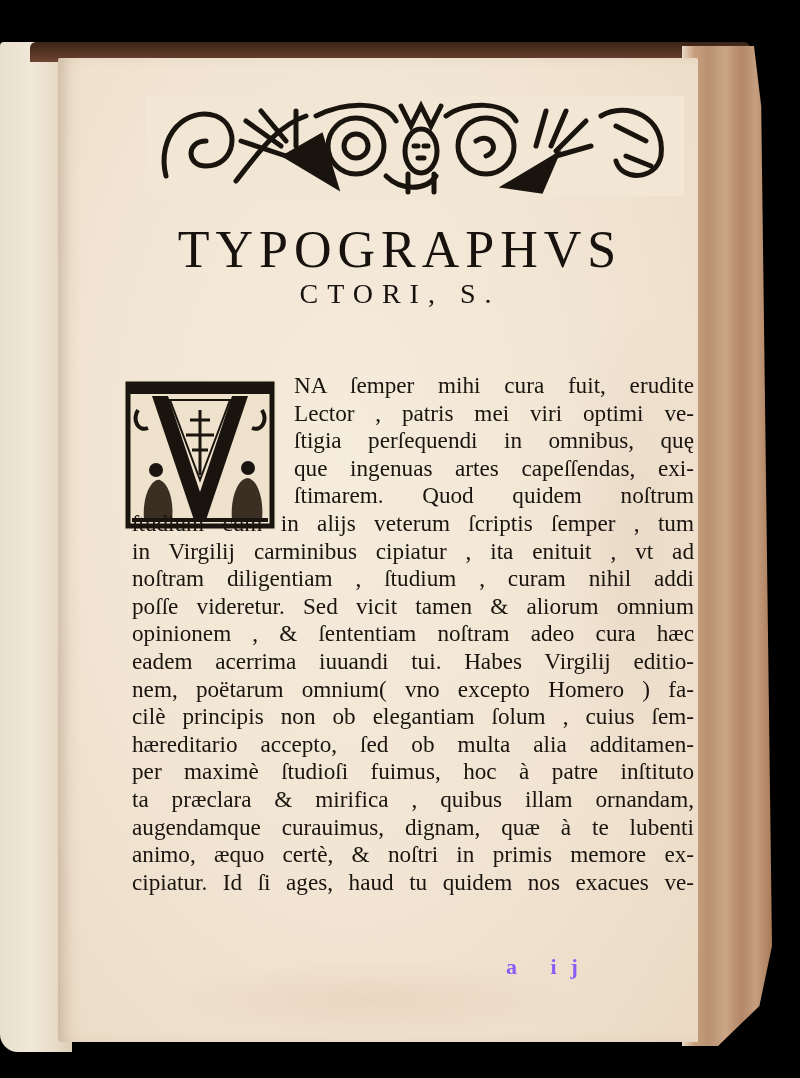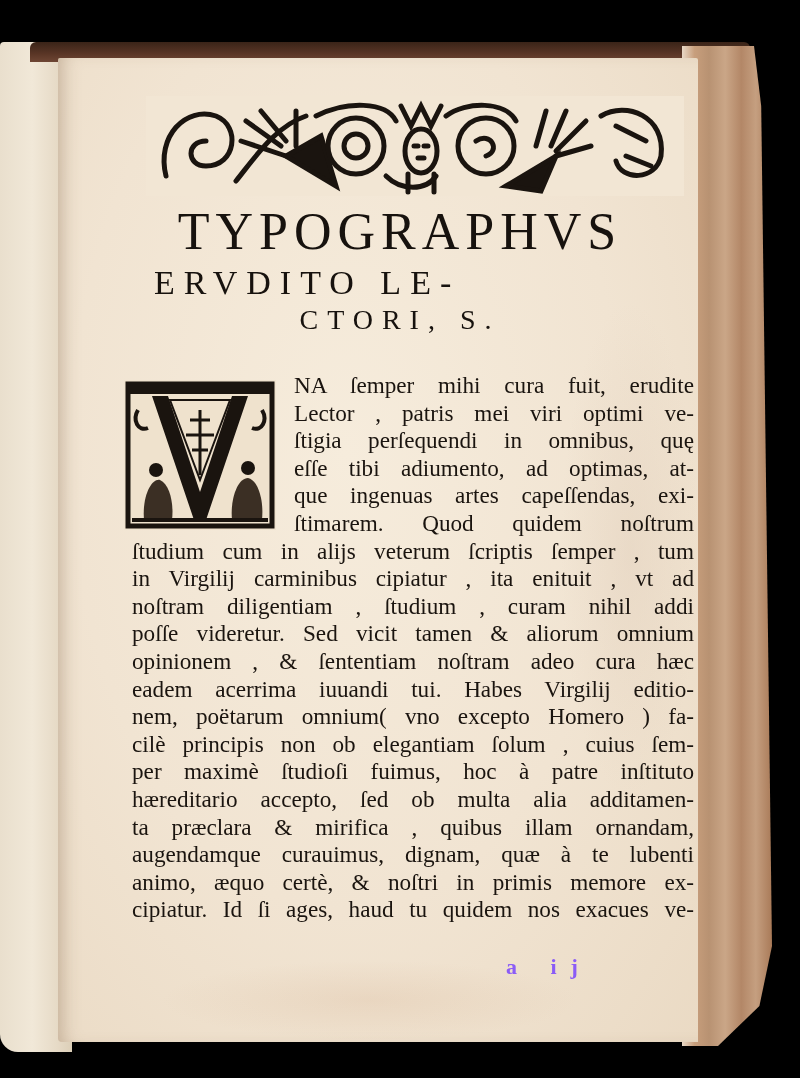--- a/index.html
+++ b/index.html
@@ -37,21 +37,21 @@
       border-radius: 2px 2px 0 4px;
       box-shadow: inset 14px 0 18px -10px rgba(120,90,60,0.35);
     }
 
     .headpiece {
       position: absolute; left: 146px; top: 96px; width: 538px; height: 100px;
       background: #f2e6d4;
     }
     .headpiece svg { width: 100%; height: 100%; display: block; }
 
-    .title-block { position: absolute; left: 120px; top: 205px; width: 560px; text-align: center; color: #17120e; }
+    .title-block { position: absolute; left: 120px; top: 223px; width: 560px; text-align: center; color: #17120e; }
     .title-line1 {
       font-family: "Liberation Serif", serif;
       font-size: 52px; letter-spacing: 6px; line-height: 54px; font-weight: normal;
       white-space: nowrap;
     }
     .title-line2 {
       font-family: "Liberation Serif", serif;
       font-size: 34px; letter-spacing: 9px; line-height: 40px; margin-top: 4px;
       padding-left: 34px; text-align: left; white-space: nowrap;
     }
@@ -120,21 +120,20 @@
         <path d="M360 90 L410 60 L395 95 Z" fill="#1a140f"></path>
         <path d="M400 15 L390 50 M420 15 L405 50 M440 25 L410 55 M445 50 L410 60"></path>
         <path d="M455 20 C480 5, 520 20, 515 60 C510 85, 475 85, 470 65"></path>
         <path d="M470 30 L500 45 M480 60 L505 70"></path>
       </g>
     </svg>
   </div>
 
   <div class="title-block">
     <div class="title-line1">TYPOGRAPHVS</div>
-    <div class="title-line2">ERVDITO LE-</div>
     <div class="title-line3">CTORI, S.</div>
   </div>
 
   <div class="dropcap">
     <svg viewBox="0 0 152 150">
       <rect x="4" y="4" width="144" height="142" fill="#efe2cd" stroke="#1a140f" stroke-width="5"></rect>
       <rect x="4" y="4" width="144" height="10" fill="#1a140f"></rect>
       <path d="M28 16 L70 140 L82 140 L124 16 L108 16 L76 112 L44 16 Z" fill="#1a140f"></path>
       <path d="M46 20 L106 20 L76 100 Z" fill="#efe2cd" stroke="#1a140f" stroke-width="2"></path>
       <path d="M76 30 L76 95 M66 40 L86 40 M62 55 L90 55 M68 70 L84 70" stroke="#1a140f" stroke-width="3" fill="none"></path>
@@ -145,33 +144,32 @@
       <circle cx="124" cy="88" r="7" fill="#1a140f"></circle>
       <path d="M108 140 C106 118, 114 98, 124 98 C134 100, 140 120, 138 140 Z" fill="#3b2f24"></path>
       <path d="M8 140 L144 140" stroke="#1a140f" stroke-width="4"></path>
     </svg>
   </div>
 
   <div class="body-text">
     <span class="line indent">NA ſemper mihi cura fuit, erudite</span>
     <span class="line indent">Lector , patris mei viri optimi ve-</span>
     <span class="line indent">ſtigia perſequendi in omnibus, quę</span>
-    <span class="line indent">eſſe tibi adiumento, ad optimas, at-</span>
     <span class="line indent">que ingenuas artes capeſſendas, exi-</span>
     <span class="line indent">ſtimarem. Quod quidem noſtrum</span>
     <span class="line">ſtudium cum in alijs veterum ſcriptis ſemper , tum</span>
     <span class="line">in Virgilij carminibus cipiatur , ita enituit , vt ad</span>
     <span class="line">noſtram diligentiam , ſtudium , curam nihil addi</span>
     <span class="line">poſſe videretur. Sed vicit tamen &amp; aliorum omnium</span>
     <span class="line">opinionem , &amp; ſententiam noſtram adeo cura hæc</span>
     <span class="line">eadem acerrima iuuandi tui. Habes Virgilij editio-</span>
     <span class="line">nem, poëtarum omnium( vno excepto Homero ) fa-</span>
     <span class="line">cilè principis non ob elegantiam ſolum , cuius ſem-</span>
+    <span class="line">hæreditario accepto, ſed ob multa alia additamen-</span>
     <span class="line">per maximè ſtudioſi fuimus, hoc à patre inſtituto</span>
-    <span class="line">hæreditario accepto, ſed ob multa alia additamen-</span>
     <span class="line">ta præclara &amp; mirifica , quibus illam ornandam,</span>
     <span class="line">augendamque curauimus, dignam, quæ à te lubenti</span>
     <span class="line">animo, æquo certè, &amp; noſtri in primis memore ex-</span>
     <span class="line">cipiatur. Id ſi ages, haud tu quidem nos exacues ve-</span>
   </div>
 
   <div class="signature">a ij</div>
 </div>
 
 </body></html>

